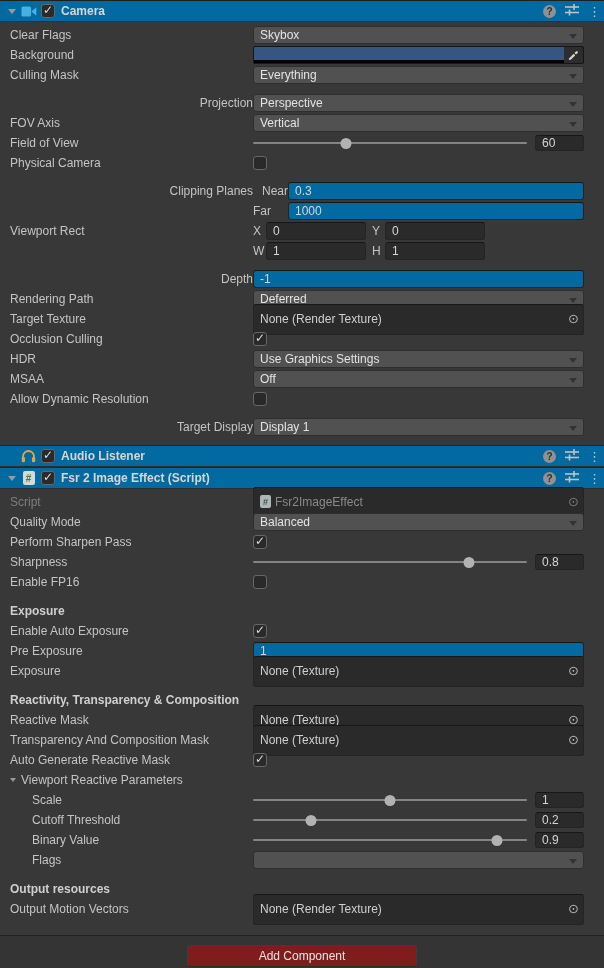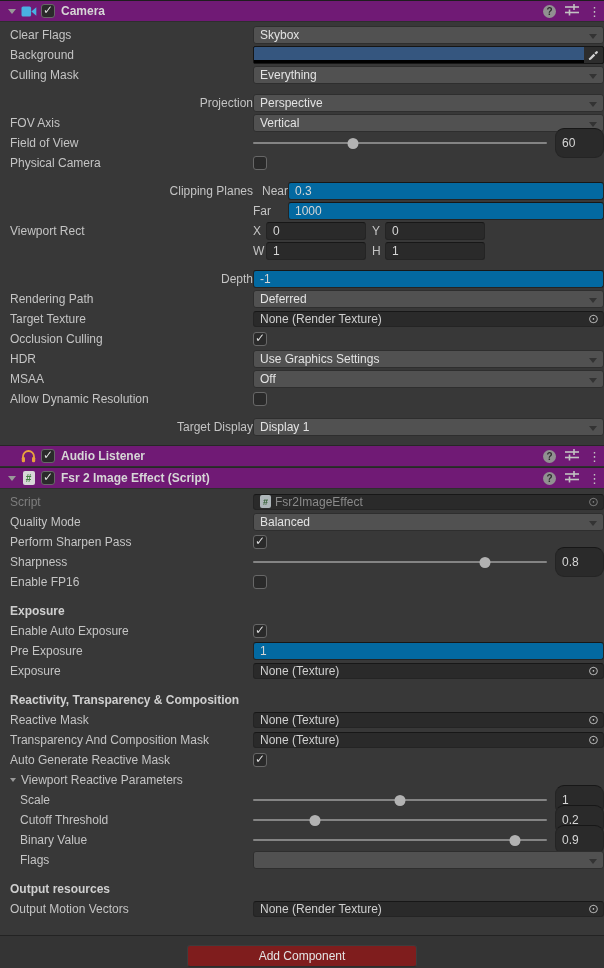--- a/index.html
+++ b/index.html
@@ -4,73 +4,73 @@
 <style>
   * { margin:0; padding:0; box-sizing:border-box; }
   html,body { background:#2c2c2c; }
   body { font-family:"Liberation Sans","DejaVu Sans",sans-serif; font-size:12px; }
   #inspector {
     position:relative; width:604px; height:968px; background:#383838;
     color:#c4c4c4; overflow:hidden;
   }
   
   .comp-header {
-    height:22px; background:#701a75; display:flex; align-items:center;
+    height:22px; background:#0369a1; display:flex; align-items:center;
     border-top:1px solid #272727; border-bottom:1px solid #2e2e2e; padding:0 6px 0 4px;
   }
   .fold { width:0; height:0; border-left:4px solid transparent; border-right:4px solid transparent;
           border-top:5px solid #999; margin:0 4px; flex:0 0 auto; }
   .fold-spacer { width:16px; flex:0 0 auto; }
   .hdr-icon { width:17px; height:15px; margin-right:4px; flex:0 0 auto; display:flex; align-items:center; justify-content:center; }
   .checkbox { width:14px; height:14px; background:#2a2a2a; border:1px solid #676767; border-radius:3px;
               position:relative; flex:0 0 auto; }
   .checkbox.on::after { content:"✓"; position:absolute; left:1px; top:-2px; color:#dedede; font-size:12px; font-weight:bold; }
   .comp-title { font-weight:bold; color:#d6d6d6; margin-left:6px; flex:1; white-space:nowrap; overflow:hidden; }
   .hdr-right { display:flex; align-items:center; gap:9px; margin-right:2px; }
   .help-icon { width:13px; height:13px; border-radius:50%; background:#919191; color:#2e2e2e;
                font-size:10px; font-weight:bold; display:flex; align-items:center; justify-content:center; }
   .kebab-icon { color:#c2c2c2; font-size:13px; line-height:13px; letter-spacing:0; width:8px; text-align:center; }
   
   .comp-body { padding:3px 0 8px 0; }
   .row { display:flex; align-items:center; height:20px; }
   .row.gap { margin-top:8px;text-align:right; }
   .row.gap9 { margin-top:9px; }
   .lbl { flex:0 0 253px; padding-left:10px; color:#c4c4c4; white-space:nowrap; overflow:hidden; }
-  .lbl.indent { padding-left:20px; }
+  .lbl.indent { padding-left:32px; }
   .lbl.bold { font-weight:bold; color:#cfcfcf; }
   .lbl.dim { color:#7e7e7e; }
   .lbl.foldlbl { display:flex; align-items:center; }
   .lbl.foldlbl .fold { margin:0 5px 0 0; border-top-width:4px; border-left-width:3.5px; border-right-width:3.5px; }
-  .val { flex:1; margin-right:0; display:flex; align-items:center; position:relative; }
+  .val { flex:1; margin-right:20px; display:flex; align-items:center; position:relative; }
   
   .dropdown { flex:1; height:18px; background:#515151; border:1px solid #2e2e2e; border-radius:3px;
               display:flex; align-items:center; padding:0 18px 1px 6px; color:#e3e3e3; position:relative;
               white-space:nowrap; overflow:hidden; }
   .dd-arrow { position:absolute; right:6px; top:7px; width:0; height:0;
               border-left:4px solid transparent; border-right:4px solid transparent; border-top:5px solid #333; }
   
   .input { flex:1; height:18px; background:#0369a1; border:1px solid #242424; border-top-color:#171717;
            border-radius:3px; display:flex; align-items:center; padding:0 6px 1px 6px; color:#d6d6d6; }
   
-  .objfield { flex:1; height:16px; background:#2a2a2a; border:1px solid #242424; border-top-color:#171717;
+  .objfield { flex:1; height:31px; background:#2a2a2a; border:1px solid #242424; border-top-color:#171717;
               border-radius:3px; display:flex; align-items:center; padding:0 4px 1px 6px; color:#cfcfcf;
               white-space:nowrap; overflow:hidden; }
   .obj-picker { margin-left:auto; color:#b5b5b5; font-size:13px; line-height:13px; }
   .objfield.dim { color:#8a8a8a; }
   .objfield.dim .obj-picker { color:#7a7a7a; }
   .mini-script-icon { width:11px; height:13px; background:#aeb6ba; border-radius:2px; color:#2f5c2f;
                       font-size:9px; font-weight:bold; display:flex; align-items:center; justify-content:center;
                       margin-right:4px; flex:0 0 auto; }
   
   .slider { flex:1; position:relative; height:18px; margin-right:8px; }
   .track { position:absolute; left:0; right:0; top:8px; height:2px; background:#848484; border-radius:1px; }
   .handle { position:absolute; top:3.5px; width:11px; height:11px; border-radius:50%; background:#b2b2b2;
             transform:translateX(-50%); }
-  .slider-value { flex:0 0 49px; height:30px; background:#2a2a2a; border:1px solid #242424; border-top-color:#171717;
-                  border-radius:9px; display:flex; align-items:center; padding:0 6px 1px 6px; color:#d6d6d6; }
+  .slider-value { flex:0 0 49px; height:16px; background:#2a2a2a; border:1px solid #242424; border-top-color:#171717;
+                  border-radius:3px; display:flex; align-items:center; padding:0 6px 1px 6px; color:#d6d6d6; }
   
   .colorfield { flex:1; height:18px; display:flex; border:1px solid #161616; border-radius:2px; overflow:hidden; background:#000; }
   .color-main { flex:1; display:flex; flex-direction:column; }
   .color-swatch { flex:1; }
   .alpha-strip { height:3px; background:#000; }
   .eyedropper-btn { flex:0 0 19px; background:#2d2d2d; display:flex; align-items:center; justify-content:center; }
   
   .mini-lbl { flex:0 0 auto; color:#c4c4c4; }
   .nf-lbl { width:35px; }
   .pair { display:flex; align-items:center; }

